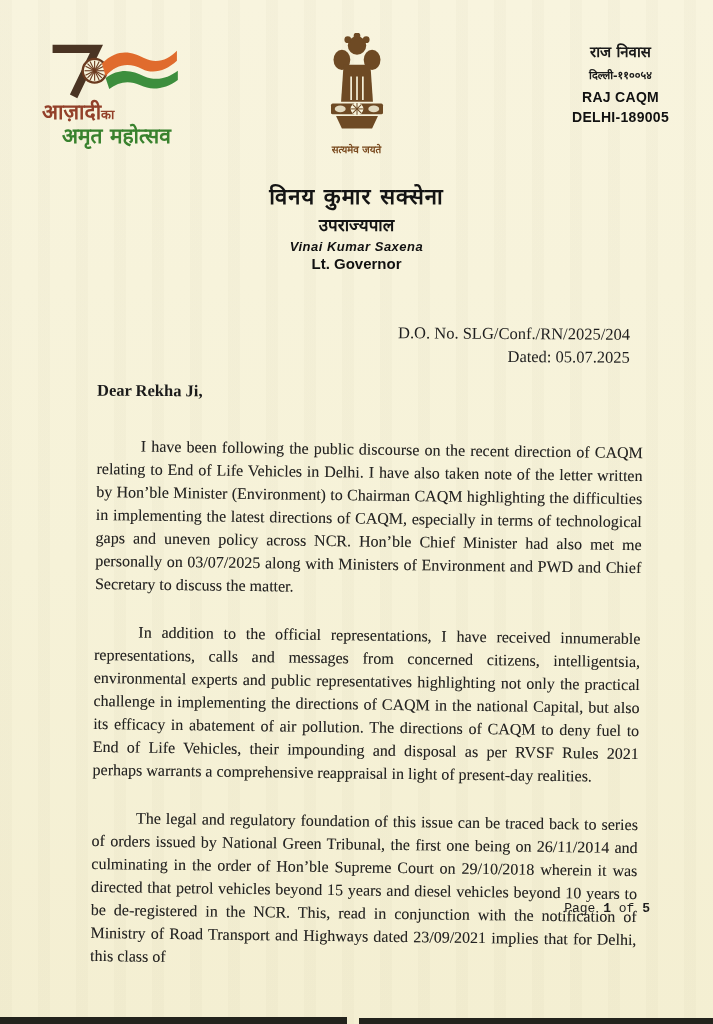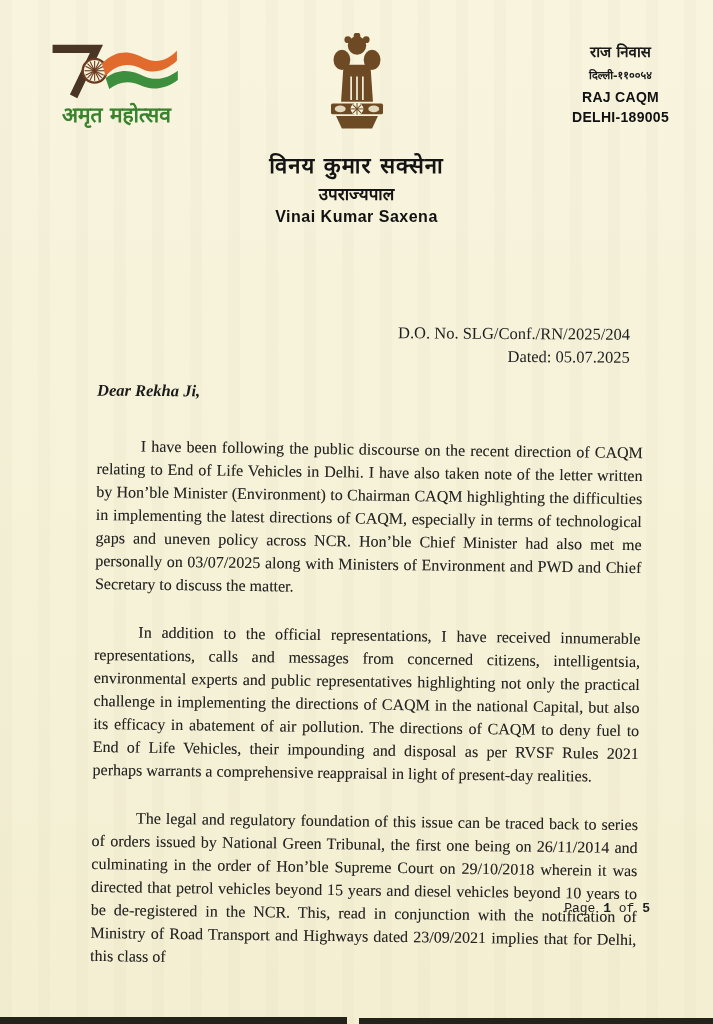--- a/index.html
+++ b/index.html
@@ -18,33 +18,33 @@
   }
 
   
   .azadi-logo{position:absolute;left:42px;top:36px;width:150px;}
   .azadi-line1{font-family:"DejaVu Sans",sans-serif;font-weight:bold;font-size:21px;color:#93402a;line-height:20px;margin-top:-2px;}
   .azadi-line1 .sub{font-size:13px;vertical-align:baseline;}
   .azadi-line2{font-family:"DejaVu Sans",sans-serif;font-weight:bold;font-size:21px;color:#39822e;line-height:22px;margin-left:20px;}
 
   .lh-center{position:absolute;left:50%;top:33px;transform:translateX(-50%);width:280px;text-align:center;}
   .motto{font-family:"DejaVu Sans",sans-serif;font-size:10px;color:#7a4a1f;font-weight:bold;margin-top:1px;}
-  .name-hi{font-family:"DejaVu Sans",sans-serif;font-size:22px;font-weight:bold;color:#141414;margin-top:8px;letter-spacing:1px;}
+  .name-hi{font-family:"DejaVu Sans",sans-serif;font-size:22px;font-weight:bold;color:#141414;margin-top:24px;letter-spacing:1px;}
   .title-hi{font-family:Liberation Mono, monospace;font-size:17px;font-weight:bold;color:#141414;margin-top:3px;}
-  .name-en{font-family:"Liberation Sans",sans-serif;font-size:16px;font-weight:bold;color:#111;margin-top:3px;letter-spacing:0.5px;}
+  .name-en{font-family:"Liberation Sans",sans-serif;font-size:13px;font-weight:bold;color:#111;margin-top:3px;letter-spacing:0.5px;font-style:italic;}
   .title-en{font-family:"Liberation Sans",sans-serif;font-size:15px;font-weight:bold;color:#111;margin-top:1px;}
 
   .lh-right{position:absolute;right:44px;top:40px;text-align:center;}
   .addr-hi1{font-family:"DejaVu Sans",sans-serif;font-size:15px;font-weight:bold;color:#1a1a1a;line-height:24px;}
   .addr-hi2{font-family:"DejaVu Sans",sans-serif;font-size:11px;font-weight:bold;color:#1a1a1a;line-height:23px;}
   .addr-en{font-family:"Liberation Sans",sans-serif;font-size:14px;font-weight:bold;color:#111;line-height:20px;letter-spacing:0.3px;}
 
   
   .ref-block{position:absolute;top:322px;right:83px;text-align:right;font-size:16.5px;line-height:23px;color:#1f1f1f;transform:rotate(0.4deg);}
-  .salutation{position:absolute;top:381px;left:97px;font-size:16.5px;font-weight:bold;color:#1b1b1b;transform:rotate(0.4deg);font-style:italic;}
+  .salutation{position:absolute;top:381px;left:97px;font-size:16.5px;font-weight:bold;color:#1b1b1b;transform:rotate(0.4deg);}
   .letter-body{
     position:absolute;top:434px;left:97px;width:546px;
     transform:rotate(0.75deg);transform-origin:left top;
   }
   .letter-body p{
     margin:0 0 25px 0;
     font-size:16px;line-height:23px;
     text-align:justify;text-indent:44px;
     color:#242424;
     text-shadow:0 0 0.5px rgba(40,30,10,0.35);
@@ -75,20 +75,21 @@
         <line x1="48.2" y1="30.2" x2="63.8" y2="45.8"></line>
         <line x1="48.2" y1="45.8" x2="63.8" y2="30.2"></line>
         <line x1="51" y1="28" x2="61" y2="48"></line>
         <line x1="51" y1="48" x2="61" y2="28"></line>
         <line x1="46" y1="33" x2="66" y2="43"></line>
         <line x1="46" y1="43" x2="66" y2="33"></line>
       </g>
       <path d="M64 30 C82 12 98 18 110 24 C124 31 136 26 146 16 L146 27 C134 38 120 42 108 36 C94 29 80 30 68 44 Z" fill="#e06b2d"></path>
       <path d="M68 46 C84 34 98 38 110 44 C124 50 136 46 147 38 L147 48 C134 58 118 60 106 54 C94 48 82 50 72 58 Z" fill="#3d8e3d"></path>
     </svg>
+    <div class="azadi-line1"><span>आज़ादी</span><span class="sub">का</span></div>
     <div class="azadi-line2">अमृत महोत्सव</div>
   </div>
 
   <div class="lh-center">
     <svg viewBox="0 0 90 124" width="76" height="104">
       <g fill="#6e4a24">
         <circle cx="45" cy="15" r="11"></circle>
         <circle cx="34" cy="8" r="4"></circle>
           <circle cx="56" cy="8" r="4"></circle>
           <circle cx="45" cy="3.5" r="4"></circle>
@@ -106,23 +107,25 @@
       <g stroke="#6e4a24" stroke-width="1.2">
         <line x1="45" y1="83.5" x2="45" y2="97.5"></line>
         <line x1="38" y1="90.5" x2="52" y2="90.5"></line>
         <line x1="40" y1="85.5" x2="50" y2="95.5"></line>
         <line x1="40" y1="95.5" x2="50" y2="85.5"></line>
       </g>
       <ellipse cx="25" cy="90.5" rx="6.5" ry="4" fill="#f7f3db" opacity="0.85"></ellipse>
       <ellipse cx="65" cy="90.5" rx="6.5" ry="4" fill="#f7f3db" opacity="0.85"></ellipse>
       <path d="M20 99 H70 L63 114 H27 Z" fill="#6e4a24"></path>
     </svg>
+    <div class="motto">सत्यमेव जयते</div>
     <div class="name-hi">विनय कुमार सक्सेना</div>
     <div class="title-hi">उपराज्यपाल</div>
     <div class="name-en">Vinai Kumar Saxena</div>
+    <div class="title-en">Lt. Governor</div>
   </div>
 
   <div class="lh-right">
     <div class="addr-hi1">राज निवास</div>
     <div class="addr-hi2">दिल्ली-११००५४</div>
     <div class="addr-en">RAJ CAQM</div>
     <div class="addr-en">DELHI-189005</div>
   </div>
 
   <div class="ref-block">

